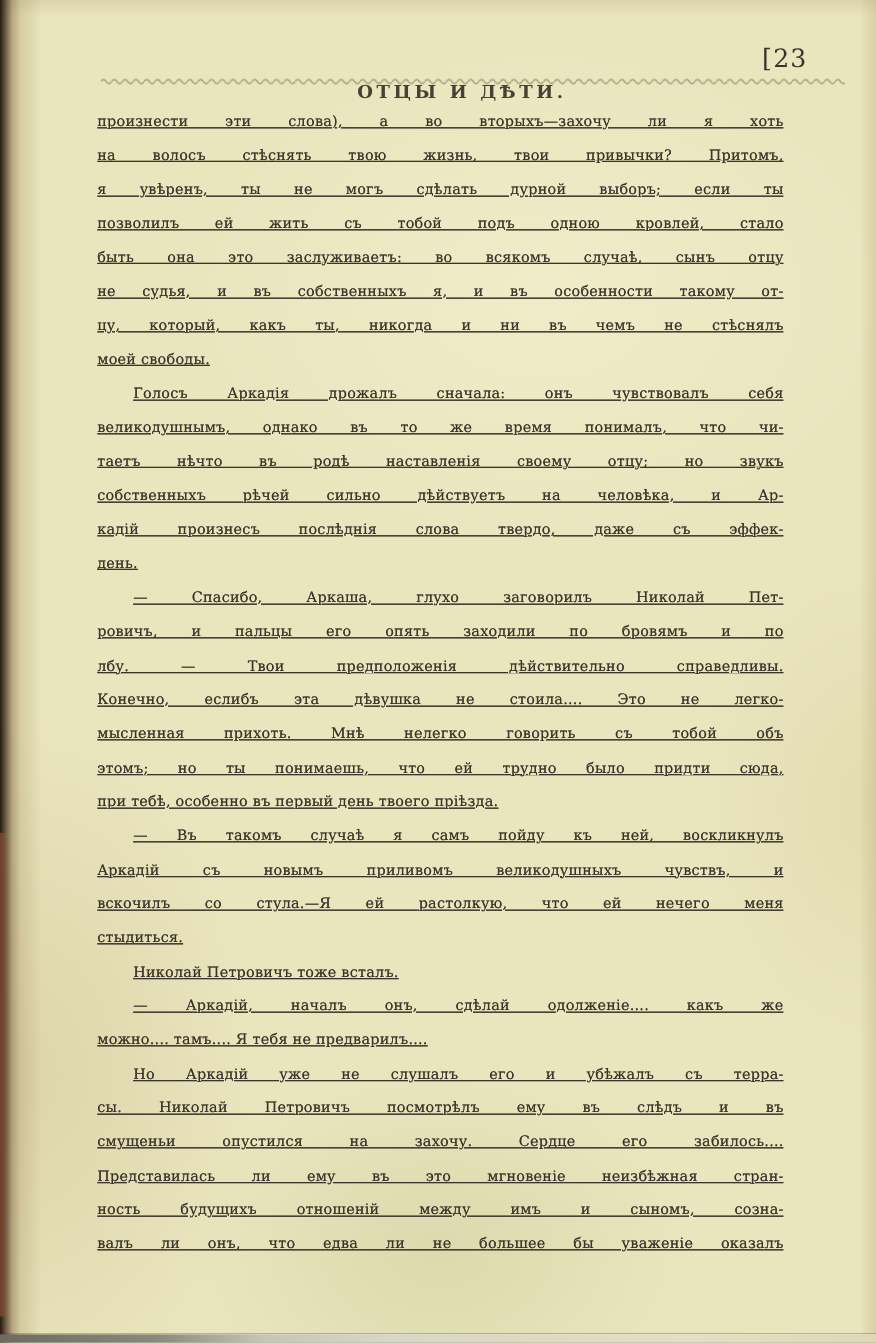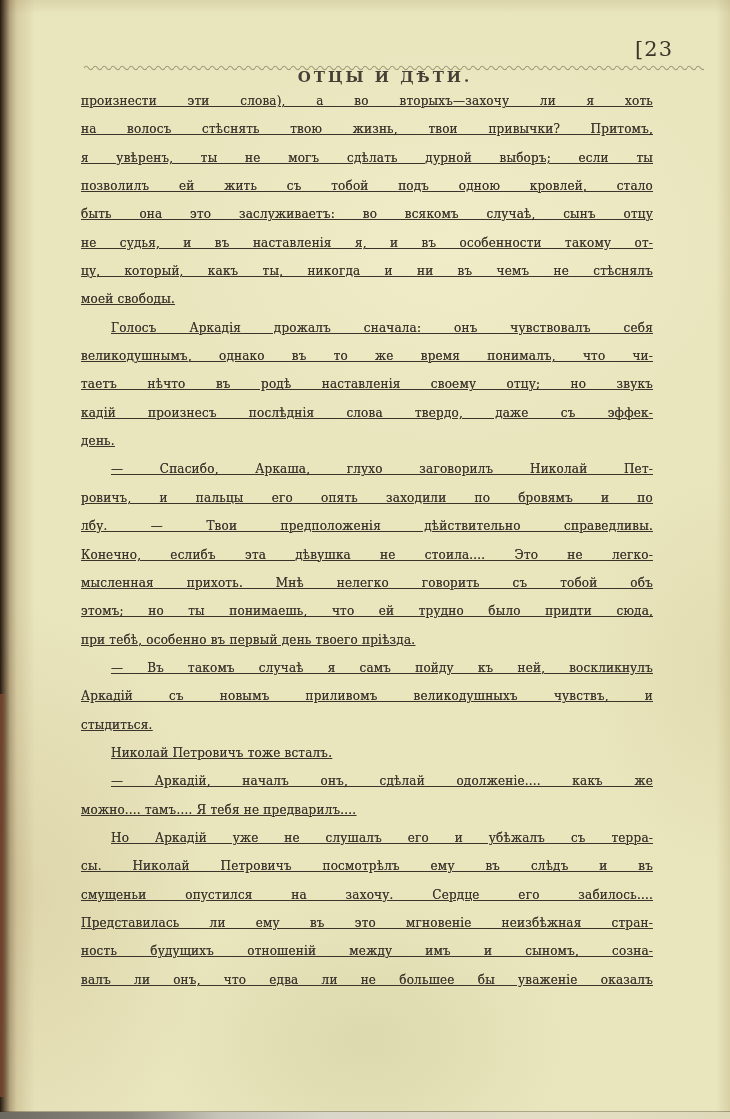--- a/index.html
+++ b/index.html
@@ -106,37 +106,39 @@
     </defs>
     <rect width="620" height="9" fill="url(#wavepat)"></rect>
   </svg>
 
   <div class="text-column">
       <div class="line">произнести эти слова), а во вторыхъ—захочу ли я хоть</div>
       <div class="line">на волосъ стѣснять твою жизнь, твои привычки? Притомъ,</div>
       <div class="line">я увѣренъ, ты не могъ сдѣлать дурной выборъ; если ты</div>
       <div class="line">позволилъ ей жить съ тобой подъ одною кровлей, стало</div>
       <div class="line">быть она это заслуживаетъ: во всякомъ случаѣ, сынъ отцу</div>
-      <div class="line">не судья, и въ наставленія я, и въ особенности такому от-</div>
+      <div class="line">не судья, и въ собственныхъ я, и въ особенности такому от-</div>
       <div class="line">цу, который, какъ ты, никогда и ни въ чемъ не стѣснялъ</div>
       <div class="line lastline">моей свободы.</div>
       <div class="line indent">Голосъ Аркадія дрожалъ сначала: онъ чувствовалъ себя</div>
       <div class="line">великодушнымъ, однако въ то же время понималъ, что чи-</div>
       <div class="line">таетъ нѣчто въ родѣ наставленія своему отцу; но звукъ</div>
+      <div class="line">собственныхъ рѣчей сильно дѣйствуетъ на человѣка, и Ар-</div>
       <div class="line">кадій произнесъ послѣднія слова твердо, даже съ эффек-</div>
       <div class="line lastline">день.</div>
       <div class="line indent">— Спасибо, Аркаша, глухо заговорилъ Николай Пет-</div>
       <div class="line">ровичъ, и пальцы его опять заходили по бровямъ и по</div>
       <div class="line">лбу. — Твои предположенія дѣйствительно справедливы.</div>
       <div class="line">Конечно, еслибъ эта дѣвушка не стоила.... Это не легко-</div>
       <div class="line">мысленная прихоть. Мнѣ нелегко говорить съ тобой объ</div>
       <div class="line">этомъ; но ты понимаешь, что ей трудно было придти сюда,</div>
       <div class="line lastline">при тебѣ, особенно въ первый день твоего пріѣзда.</div>
       <div class="line indent">— Въ такомъ случаѣ я самъ пойду къ ней, воскликнулъ</div>
       <div class="line">Аркадій съ новымъ приливомъ великодушныхъ чувствъ, и</div>
+      <div class="line">вскочилъ со стула.—Я ей растолкую, что ей нечего меня</div>
       <div class="line lastline">стыдиться.</div>
       <div class="line indent lastline">Николай Петровичъ тоже всталъ.</div>
       <div class="line indent">— Аркадій, началъ онъ, сдѣлай одолженіе.... какъ же</div>
       <div class="line lastline">можно.... тамъ.... Я тебя не предварилъ....</div>
       <div class="line indent">Но Аркадій уже не слушалъ его и убѣжалъ съ терра-</div>
       <div class="line">сы. Николай Петровичъ посмотрѣлъ ему въ слѣдъ и въ</div>
       <div class="line">смущеньи опустился на захочу. Сердце его забилось....</div>
       <div class="line">Представилась ли ему въ это мгновеніе неизбѣжная стран-</div>
       <div class="line">ность будущихъ отношеній между имъ и сыномъ, созна-</div>
       <div class="line">валъ ли онъ, что едва ли не большее бы уваженіе оказалъ</div>

